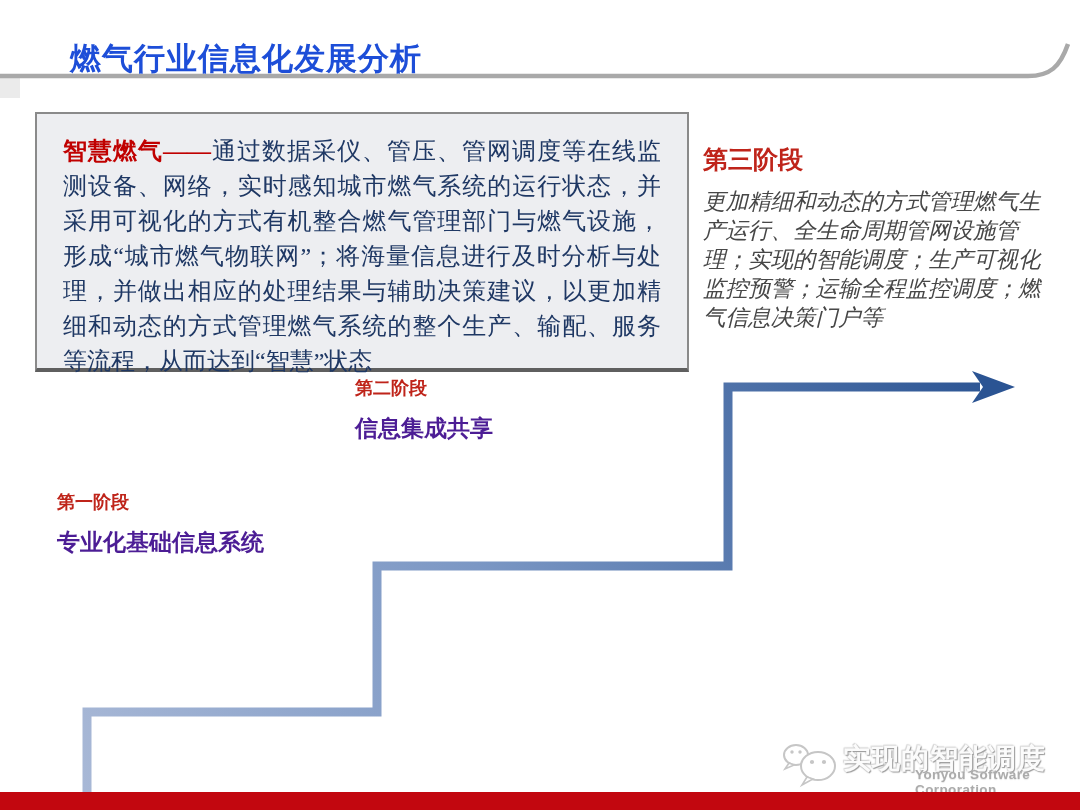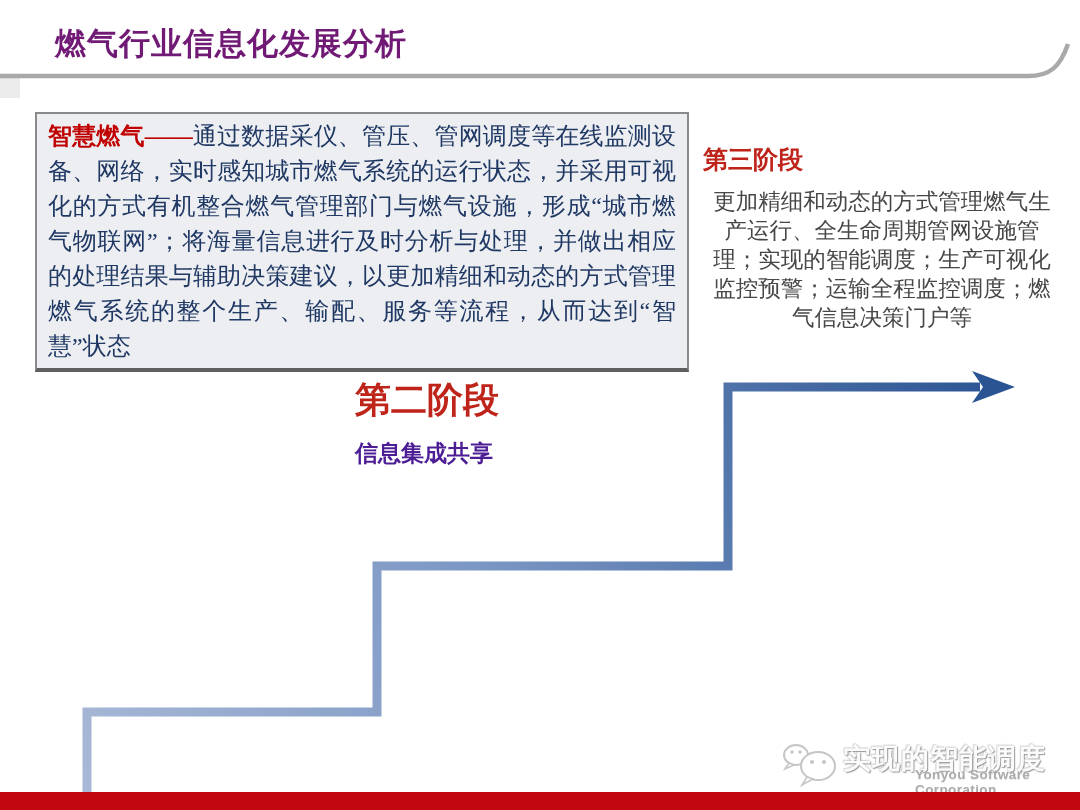--- a/index.html
+++ b/index.html
@@ -2,44 +2,44 @@
 <html><head>
 <meta charset="utf-8">
 <style>
   html,body{margin:0;padding:0;background:#ffffff;}
   .slide{
     position:relative;width:1080px;height:810px;background:#ffffff;overflow:hidden;
     font-family:"Liberation Sans", sans-serif;
   }
   
   .title{
-    position:absolute;left:54px;top:22px;margin:1px;
-    font-size:31px;font-weight:bold;color:#701a75;letter-spacing:1px;z-index:2;
+    position:absolute;left:54px;top:22px;margin:16px;
+    font-size:31px;font-weight:bold;color:#1d4ed8;letter-spacing:1px;z-index:2;
   }
   .divider{position:absolute;left:0;top:0;width:1080px;height:110px;z-index:1;}
   .corner-artifact{position:absolute;left:0;top:78px;width:20px;height:20px;background:#ebebeb;z-index:0;}
   
   .intro{
     position:absolute;left:35px;top:112px;width:654px;height:260px;box-sizing:border-box;
     background:#edeef1;border:2px solid #8a8a8a;border-bottom:4px solid #5f5f5f;
     padding:5px 11px 0 11px;z-index:2;
   }
   .intro p{
-    margin:0;font-family:"Liberation Serif", serif;
+    margin:15px;font-family:"Liberation Serif", serif;
     font-size:24px;line-height:35px;text-align:justify;color:#1f3864;
   }
   .intro .lead{color:#c00000;font-weight:bold;}
   
   .stairs{position:absolute;left:0;top:0;width:1080px;height:810px;z-index:1;}
   
   .stage{position:absolute;z-index:2;}
-  .stage .label{font-size:36px;font-weight:bold;color:#bf241a;margin:0;}
+  .stage .label{font-size:18px;font-weight:bold;color:#bf241a;margin:0;}
   .stage .stage-title{font-size:23px;font-weight:bold;color:#4c1d95;margin:13px 0 0 0;}
   .stage .stage-subtitle{font-size:27px;font-weight:normal;color:#7f7f7f;margin:15px 0 0 0;}
-  .stage .desc{margin:11px 0 0 0;text-align:center;}
+  .stage .desc{margin:11px 0 0 0;text-align:left;font-style:italic;}
   .stage1{left:57px;top:490px;width:300px;}
   .stage1 .desc{font-size:25px;font-weight:600;line-height:30px;color:#141414;width:292px;}
   .stage2{left:355px;top:376px;width:330px;}
   .stage2 .desc{font-size:23px;font-weight:600;line-height:31px;color:#141414;width:264px;}
   .stage3{left:703px;top:143px;width:360px;}
   .stage3 .label{font-size:25px;}
   .stage3 .desc{font-size:22.5px;font-weight:500;line-height:29px;color:#474747;width:358px;}
   
   .red-bar{position:absolute;left:0;top:792px;width:1080px;height:18px;background:#c2070f;z-index:3;}
   .brand-icon{position:absolute;left:781px;top:738px;width:60px;height:52px;z-index:2;}
@@ -75,20 +75,22 @@
         <stop offset="0" stop-color="#a8b8d6"></stop>
         <stop offset="0.45" stop-color="#7b97c4"></stop>
         <stop offset="1" stop-color="#2b5493"></stop>
       </linearGradient>
     </defs>
     <polyline points="87,793 87,712 377,712 377,566 728,566 728,387 980,387" fill="none" stroke="url(#stairGrad)" stroke-width="9"></polyline>
     <path d="M972 371 L1015 387 L972 403 L983 387 Z" fill="#2b5493"></path>
   </svg>
 
   <div class="stage stage1">
+    <p class="label">第一阶段</p>
+    <p class="stage-title">专业化基础信息系统</p>
   </div>
 
   <div class="stage stage2">
     <p class="label">第二阶段</p>
     <p class="stage-title">信息集成共享</p>
   </div>
 
   <div class="stage stage3">
     <p class="label">第三阶段</p>
     <p class="desc">更加精细和动态的方式管理燃气生产运行、全生命周期管网设施管理；实现的智能调度；生产可视化监控预警；运输全程监控调度；燃气信息决策门户等</p>

